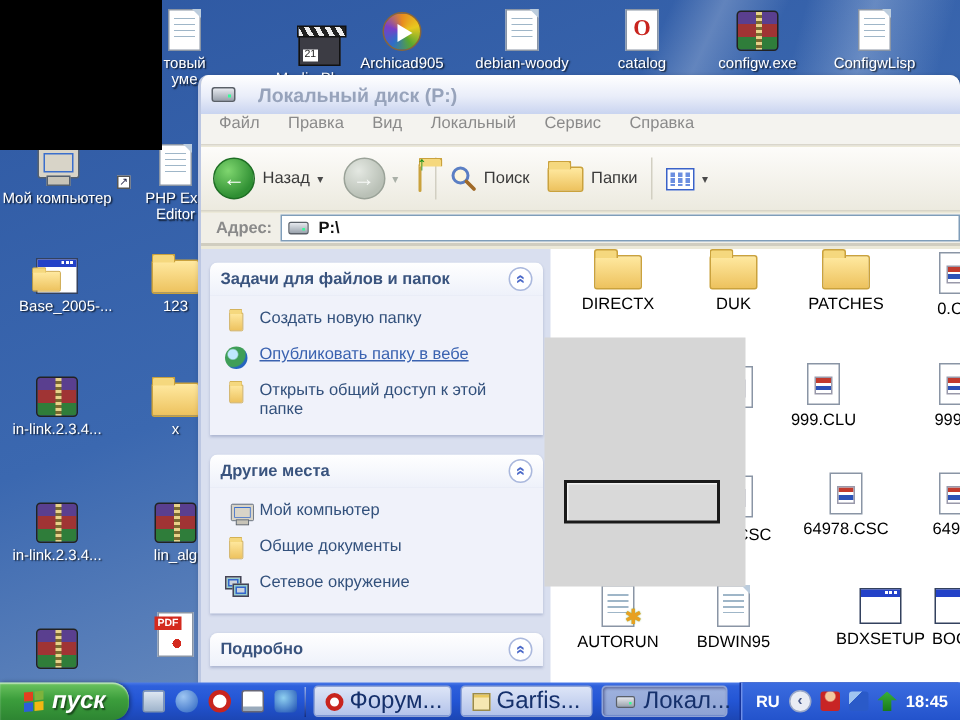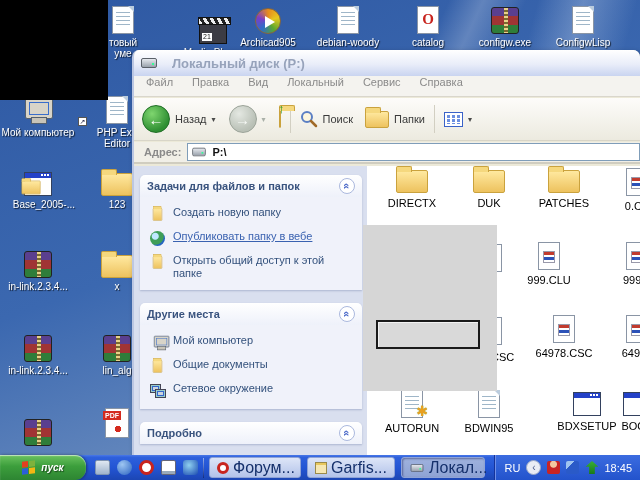--- a/index.html
+++ b/index.html
@@ -153,37 +153,37 @@
     background:#d9d9d9; border:2px solid #1a1a1a; box-shadow:inset 1px 1px 0 #f2f2f2; }
 
   
   .taskbar { position:absolute; left:0; top:455px; width:640px; height:25px; z-index:50;
     background:linear-gradient(#4a79e8 0%, #2e60dc 9%, #2355d4 50%, #1c46b4 100%); display:flex;
     align-items:center; }
   .startbtn { width:86px; height:25px; border-radius:0 11px 11px 0;
     background:linear-gradient(#6cc460 0%, #3c9e3c 45%, #2d8532 100%);
     box-shadow:inset 0 1px 1px rgba(255,255,255,.6), 1px 0 3px rgba(0,0,0,.4);
     display:flex; align-items:center; justify-content:center; gap:5px; }
-  .starttext { color:#fff; font-size:10px; font-weight:bold; font-style:italic;
+  .starttext { color:#fff; font-size:16px; font-weight:bold; font-style:italic;
     text-shadow:1px 1px 1px rgba(0,0,0,.5); }
   .flag { width:14px; height:14px; display:grid; grid-template-columns:6px 6px; grid-template-rows:6px 6px;
     gap:1px; transform:skewY(-6deg); }
   .flag i:nth-child(1){background:#e3401f;} .flag i:nth-child(2){background:#7eb23c;}
   .flag i:nth-child(3){background:#2c5fd8;} .flag i:nth-child(4){background:#f2b713;}
   .quick { display:flex; align-items:center; gap:7px; margin-left:9px; }
   .qico { width:15px; height:15px; border-radius:2px; }
   .tbdivider { width:1px; height:20px; margin:0 5px;
     background:linear-gradient(rgba(255,255,255,.5),rgba(0,0,40,.4)); }
   .taskbtn { height:21px; margin-right:6px; border-radius:3px; border:1px solid #8fa3d6;
     background:linear-gradient(#dde5f7,#b3c3ea); display:flex; align-items:center; gap:4px;
     padding:0 7px; font-size:16px; color:#15306b; }
   .taskbtn.active { background:linear-gradient(#9fb2de,#8ea3d4); box-shadow:inset 1px 1px 2px rgba(0,0,60,.4); }
   .tray { margin-left:auto; height:25px; display:flex; align-items:center; gap:6px; padding:0 8px 0 9px;
     background:linear-gradient(#3b6ce0,#2353cc); border-left:1px solid #6f8fe8;
-    box-shadow:-1px 0 0 #15339a; }
+    box-shadow:-1px 0 0 #15339a;font-weight:bold; }
   .traytext { color:#fff; font-size:11px; }
   .hidebtn { width:15px; height:15px; border-radius:50%; background:#e9ecf4; border:1px solid #9aa8c8;
     color:#4a5a8a; font-size:10px; line-height:13px; text-align:center; }
   .tico { width:13px; height:13px; }
 </style>
 </head>
 <body>
 
 <div class="desktop">
 

